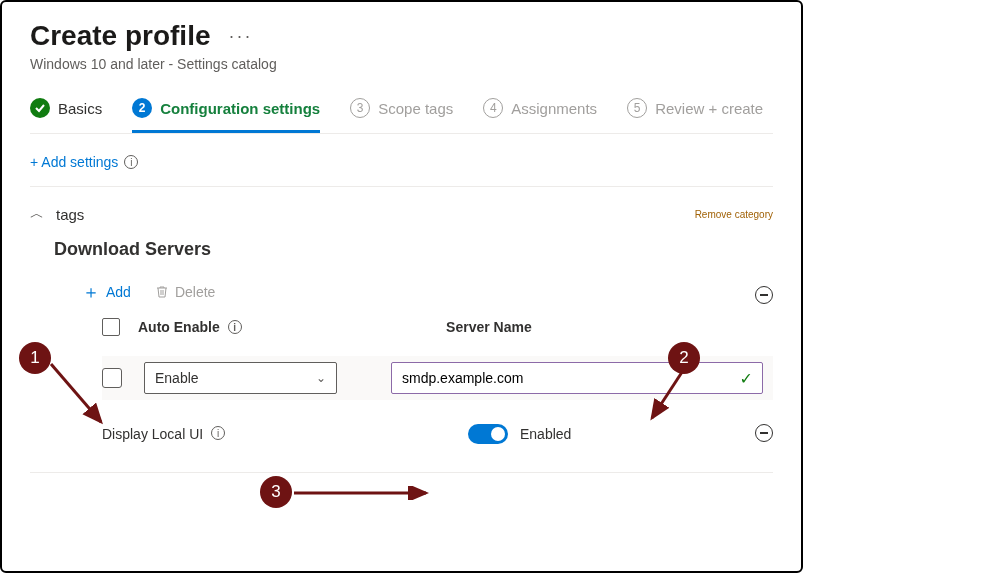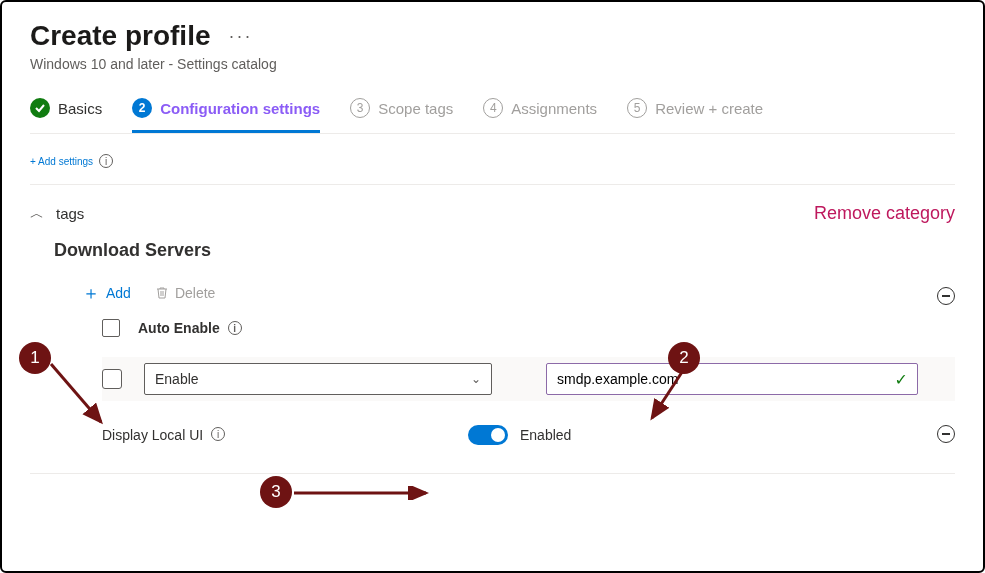--- a/index.html
+++ b/index.html
@@ -4,21 +4,21 @@
 <style>
   * { box-sizing: border-box; }
   body {
     margin: 0;
     font-family: 'Segoe UI', -apple-system, sans-serif;
     font-size: 14px;
     color: #323130;
     background: #fff;
   }
   .frame {
-    width: 985px;
+    width: 803px;
     height: 573px;
     border: 2px solid #000;
     border-radius: 6px;
     padding: 18px 28px 0 28px;
     position: relative;
     overflow: hidden;
   }
   .header { margin-bottom: 26px; }
   .title-row { display: flex; align-items: center; gap: 18px; }
   .title { font-size: 28px; font-weight: 600; color: #1b1a19; }
@@ -47,41 +47,41 @@
     border-radius: 50%;
     display: flex; align-items: center; justify-content: center;
     font-size: 12px;
     flex-shrink: 0;
   }
   .step-badge.done { background: #107c10; color: #fff; }
   .step-badge.active { background: #0078d4; color: #fff; font-weight: 600; }
   .step-badge.pending { border: 1.5px solid #a19f9d; color: #a19f9d; }
   .step-label { font-size: 15px; text-align: center; }
   .step.done .step-label { color: #323130; }
-  .step.active .step-label { color: #8b5cf6; font-weight: 600; }
+  .step.active .step-label { color: #15803d; font-weight: 600; }
   .step.pending .step-label { color: #a19f9d; }
 
   .add-settings-row { display: flex; align-items: center; gap: 6px; margin-bottom: 16px; }
-  .add-settings { color: #0078d4; cursor: pointer; font-size: 10px; }
+  .add-settings { color: #0078d4; cursor: pointer; font-size: 14px; }
   .info-icon {
     width: 14px; height: 14px; border: 1px solid #605e5c; border-radius: 50%;
     display: inline-flex; align-items: center; justify-content: center;
     font-size: 10px; color: #605e5c;
     font-style: normal;
   }
   .divider { border: none; border-top: 1px solid #edebe9; margin: 0 0 18px 0; }
 
   .category-head {
     display: flex; align-items: center; justify-content: space-between;
     margin-bottom: 16px;
   }
   .category-left { display: flex; align-items: center; gap: 12px; cursor: pointer; }
   .chevron-up { font-size: 14px; color: #605e5c; }
   .category-name { font-size: 15px; color: #323130; }
-  .remove-category { color: #be185d; cursor: pointer; font-size: 18px; }
+  .remove-category { color: #a16207; cursor: pointer; font-size: 10px; }
 
   .section-title { font-size: 18px; font-weight: 700; margin: 0 0 20px 24px; }
 
   .toolbar { display: flex; align-items: center; gap: 24px; margin-left: 52px; margin-bottom: 14px; }
   .toolbar-btn { display: flex; align-items: center; gap: 6px; cursor: pointer; font-size: 14px; }
   .toolbar-btn.add { color: #0078d4; }
   .toolbar-btn.disabled { color: #a19f9d; cursor: default; justify-content: center; }
   .plus { font-size: 18px; font-weight: 300; }
   .trash { width: 14px; height: 14px; }
 
@@ -230,20 +230,23 @@
     </div>
     <div class="collapse-circle" style="top:6px;">
         <div class="dash"></div>
       </div>
 
     <div class="table-headers">
       <div class="th th-auto">
         <span class="th-checkbox"></span>
         <span>Auto Enable</span>
         <i class="info-icon">i</i>
+      </div>
+      <div class="th th-server">
+        <span>Server Name</span>
       </div>
     </div>
 
     <div class="table-row">
       <span class="row-checkbox"></span>
       <div class="dropdown">
         <span>Enable</span>
         <span class="chev-down">⌄</span>
       </div>
       <div class="input-wrap">

